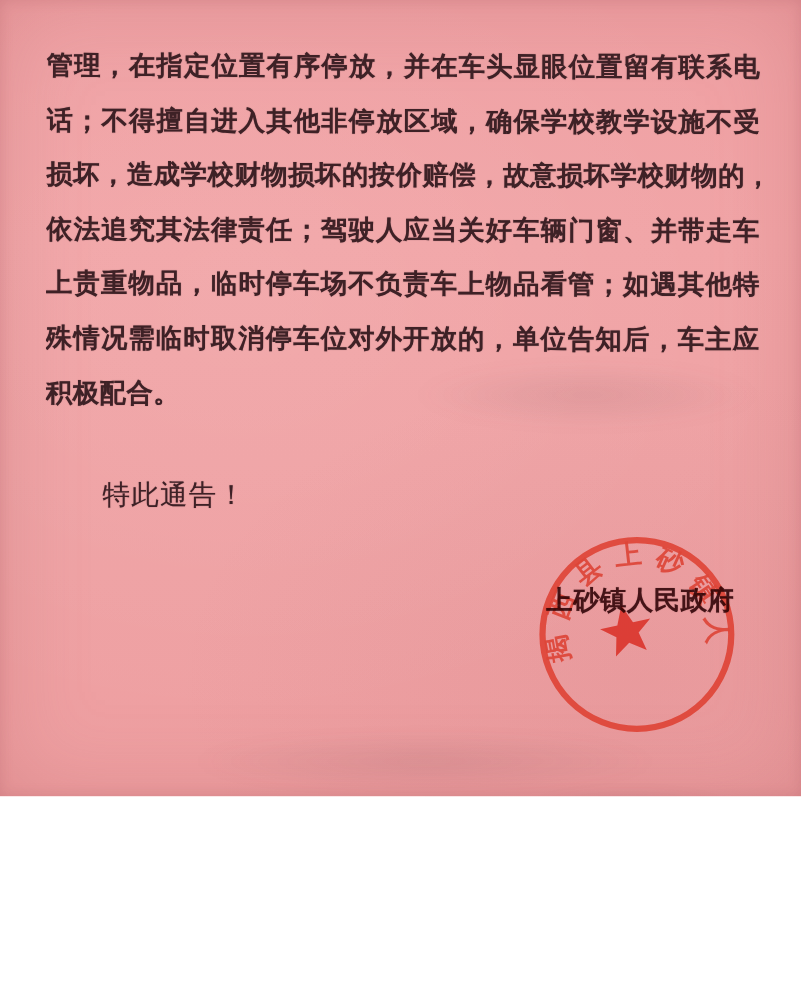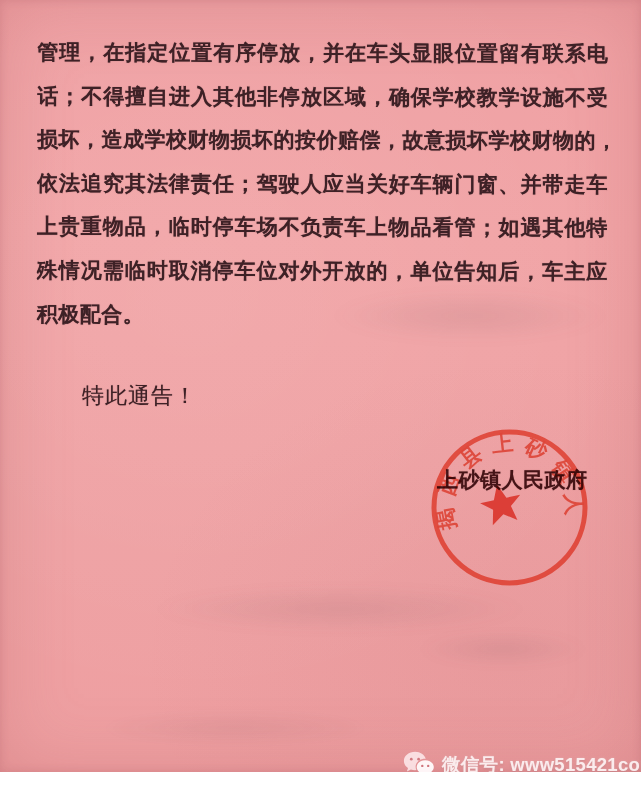--- a/index.html
+++ b/index.html
@@ -1,21 +1,21 @@
 <!DOCTYPE html>
 <html><head>
 <meta charset="utf-8">
 <style>
   html, body { margin: 0; padding: 0; }
   body { width: 641px; height: 796px; font-family: "Liberation Serif", "DejaVu Serif", serif; }
 
   .photo {
     position: relative;
     width: 641px;
-    height: 772px;
+    height: 637px;
     overflow: hidden;
     background:
       radial-gradient(120% 90% at 30% 38%, rgba(255,255,255,0.07), transparent 60%),
       radial-gradient(90% 60% at 80% 85%, rgba(160,80,90,0.08), transparent 65%),
       linear-gradient(180deg, #efa0a3 0%, #f1a4a6 30%, #efa2a4 58%, #ee9fa1 100%);
     box-shadow: inset 0 0 70px rgba(186,98,104,0.30), inset 0 0 10px rgba(150,70,80,0.22);
   }
 
   
   .notice-body {

